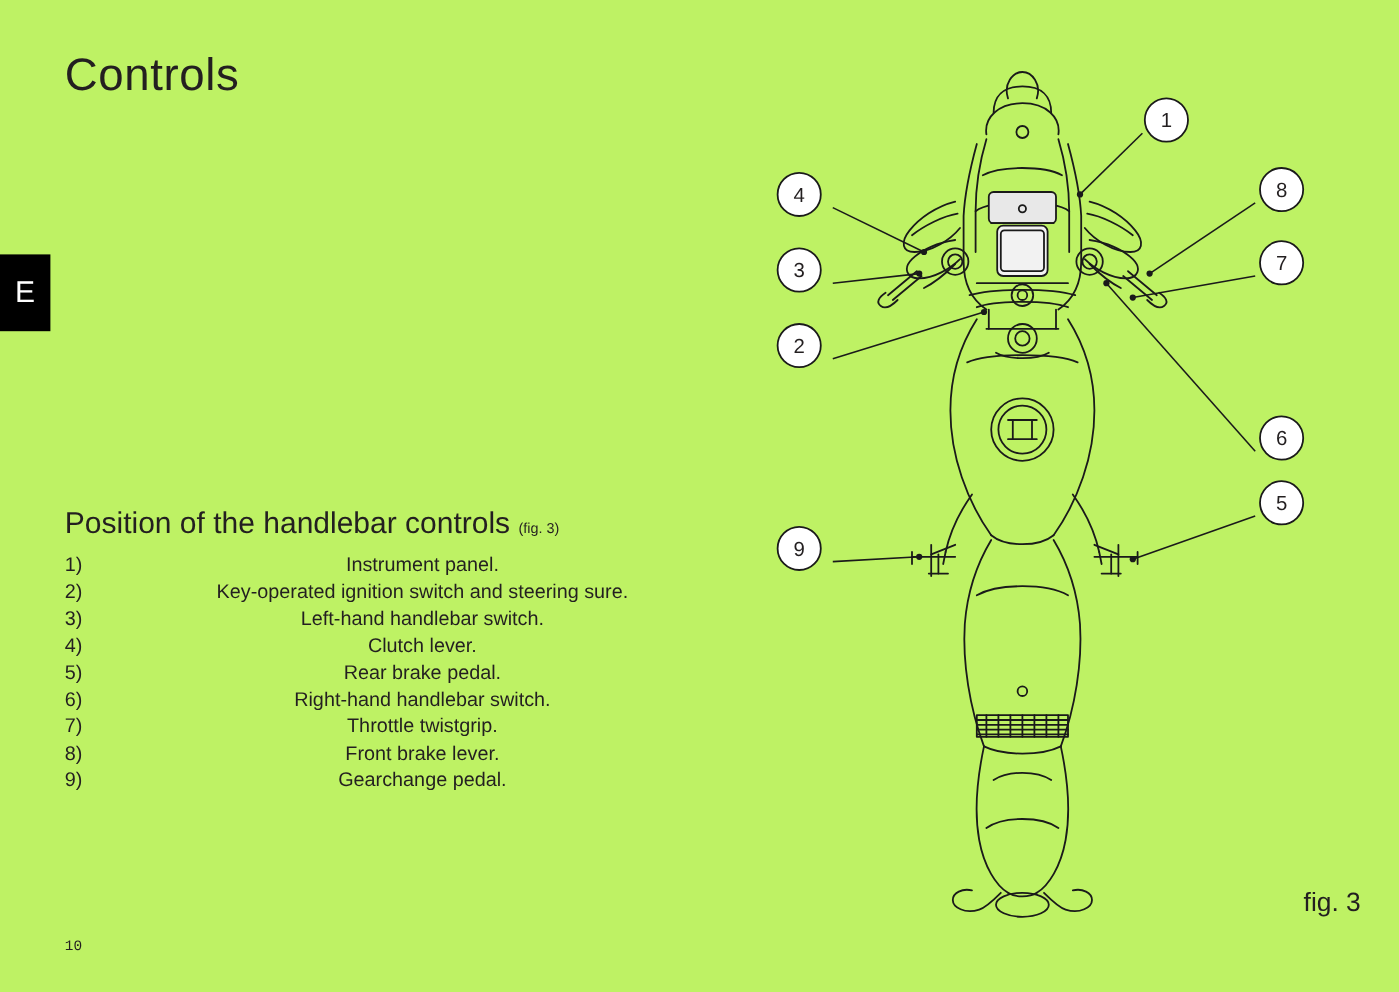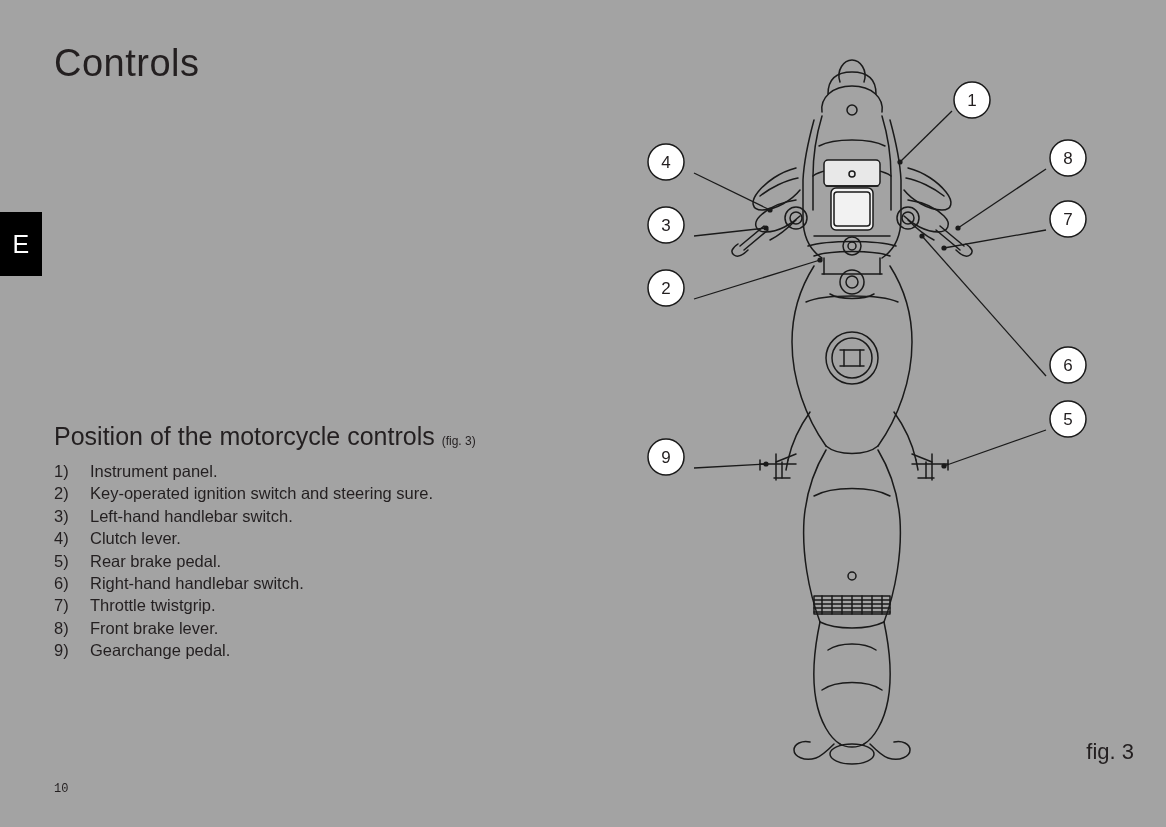--- a/index.html
+++ b/index.html
@@ -9,21 +9,21 @@
   }
   body {
     font-family: "Liberation Sans", sans-serif;
     color: #1a1a1a;
   }
   #page {
     position: relative;
     width: 1166px;
     height: 827px;
     overflow: hidden;
-    background: #a3a3a3;
+    background: #bef264;
   }
 
   
   .page-title {
     position: absolute;
     left: 54px;
     top: 42px;
     font-size: 38px;
     font-weight: 400;
     letter-spacing: 0.5px;
@@ -100,20 +100,21 @@
   }
   .control-row {
     display: flex;
   }
   .control-num {
     width: 36px;
     flex: 0 0 36px;
   }
   .control-label {
     flex: 1 1 auto;
+    text-align: center;
   }
 
   .page-number {
     position: absolute;
     left: 54px;
     top: 782px;
     font-size: 12px;
     color: #231f20;
     font-family: Liberation Mono, monospace;
   }
@@ -145,21 +146,21 @@
 <div id="page">
 
   <div class="page-title">Controls</div>
 
   <div class="section-tab">E</div>
 
   <div class="warning-block">
   </div>
 
   <div class="subhead">
-    <span>Position of the motorcycle controls</span>
+    <span>Position of the handlebar controls</span>
     <span class="figref">(fig. 3)</span>
   </div>
 
   <div class="control-list">
     <div class="control-row">
       <span class="control-num">1)</span>
       <span class="control-label">Instrument panel.</span>
     </div>
     <div class="control-row">
       <span class="control-num">2)</span>

